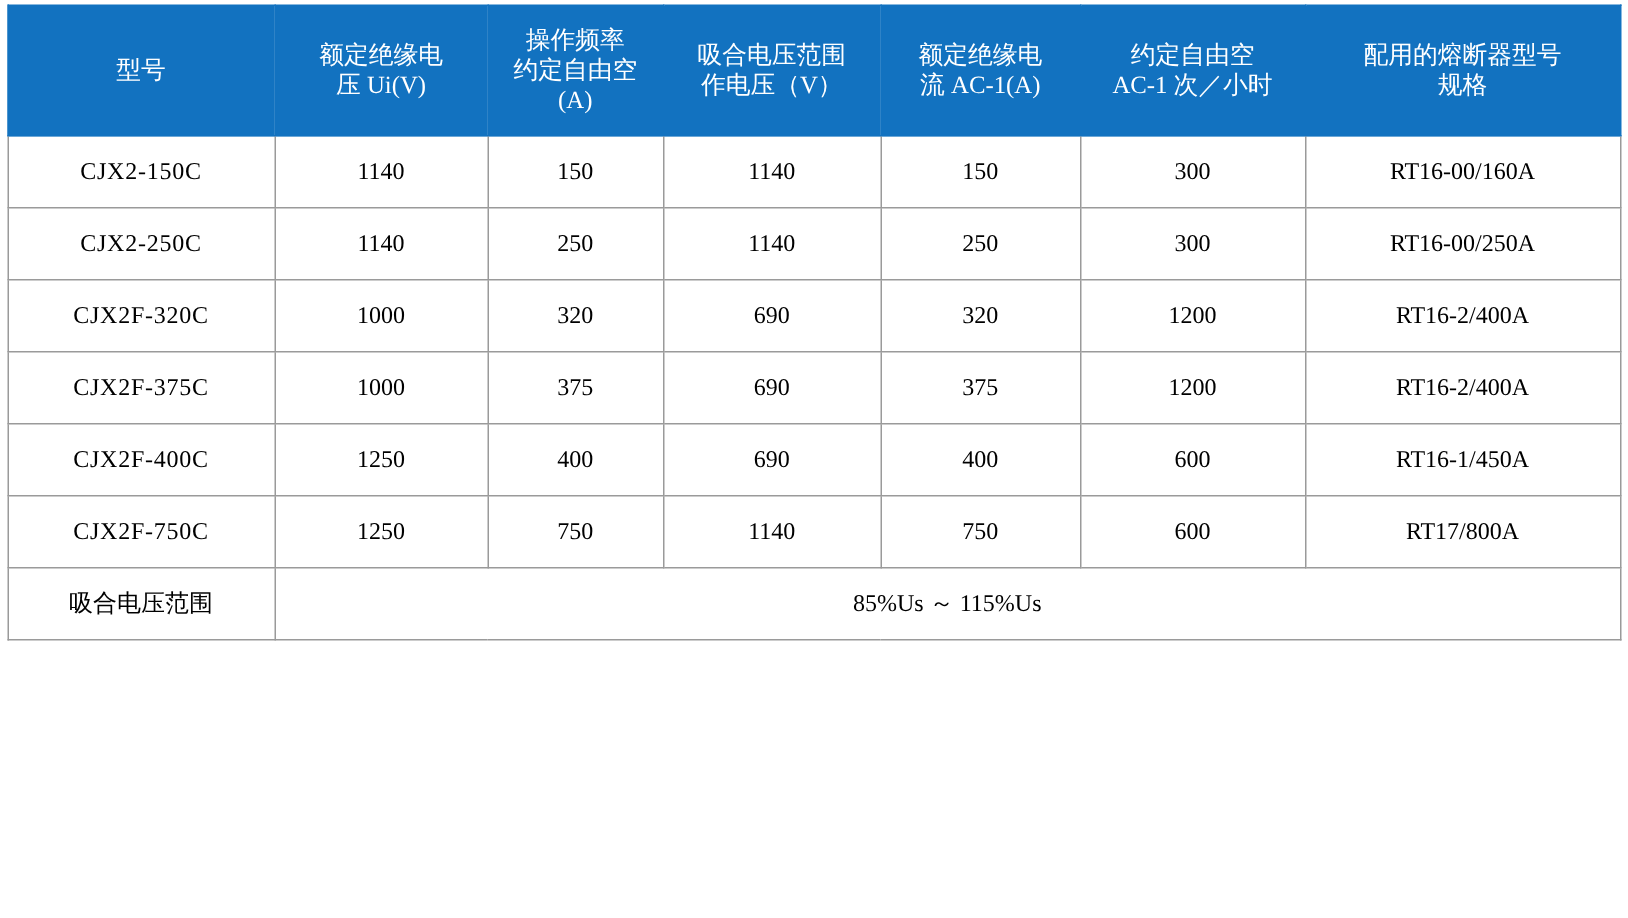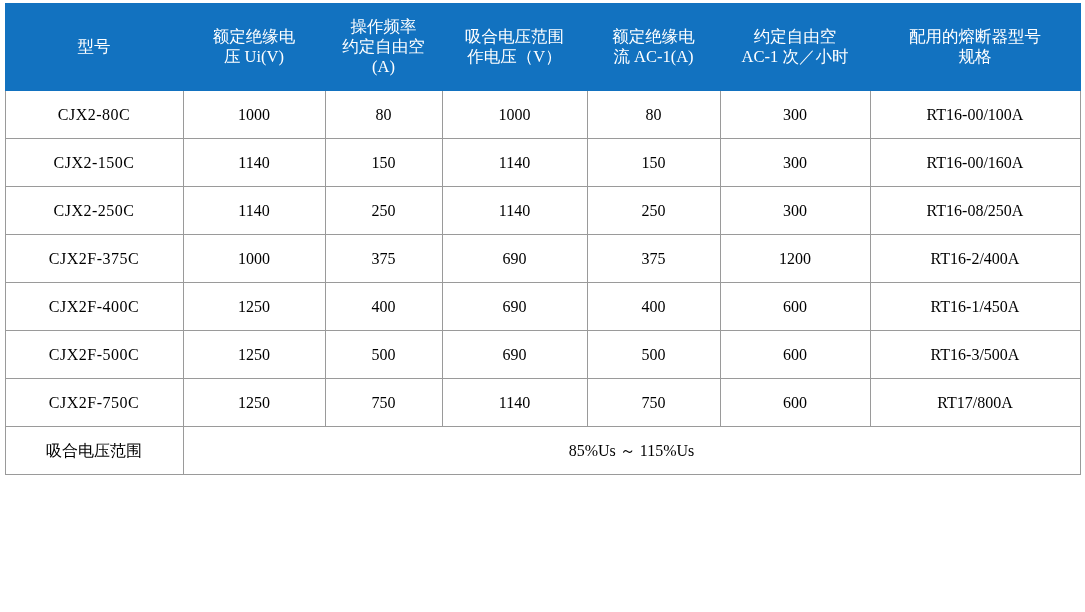--- a/index.html
+++ b/index.html
@@ -98,74 +98,65 @@
         <div>AC-1 次／小时</div>
       </th>
       <th>
         <div>配用的熔断器型号</div>
         <div>规格</div>
       </th>
     </tr>
   </thead>
   <tbody>
     <tr>
-      <td class="model-cell">CJX2-80C</td>
-      <td>1000</td>
-      <td>80</td>
-      <td>1000</td>
-      <td>80</td>
-      <td>300</td>
-      <td>RT16-00/100A</td>
-    </tr>
-    <tr>
       <td class="model-cell">CJX2-150C</td>
       <td>1140</td>
       <td>150</td>
       <td>1140</td>
       <td>150</td>
       <td>300</td>
       <td>RT16-00/160A</td>
     </tr>
     <tr>
       <td class="model-cell">CJX2-250C</td>
       <td>1140</td>
       <td>250</td>
       <td>1140</td>
       <td>250</td>
       <td>300</td>
-      <td>RT16-08/250A</td>
+      <td>RT16-00/250A</td>
+    </tr>
+    <tr>
+      <td class="model-cell">CJX2F-320C</td>
+      <td>1000</td>
+      <td>320</td>
+      <td>690</td>
+      <td>320</td>
+      <td>1200</td>
+      <td>RT16-2/400A</td>
     </tr>
     <tr>
       <td class="model-cell">CJX2F-375C</td>
       <td>1000</td>
       <td>375</td>
       <td>690</td>
       <td>375</td>
       <td>1200</td>
       <td>RT16-2/400A</td>
     </tr>
     <tr>
       <td class="model-cell">CJX2F-400C</td>
       <td>1250</td>
       <td>400</td>
       <td>690</td>
       <td>400</td>
       <td>600</td>
       <td>RT16-1/450A</td>
     </tr>
     <tr>
-      <td class="model-cell">CJX2F-500C</td>
-      <td>1250</td>
-      <td>500</td>
-      <td>690</td>
-      <td>500</td>
-      <td>600</td>
-      <td>RT16-3/500A</td>
-    </tr>
-    <tr>
       <td class="model-cell">CJX2F-750C</td>
       <td>1250</td>
       <td>750</td>
       <td>1140</td>
       <td>750</td>
       <td>600</td>
       <td>RT17/800A</td>
     </tr>
     <tr>
       <td class="label-cell">吸合电压范围</td>

